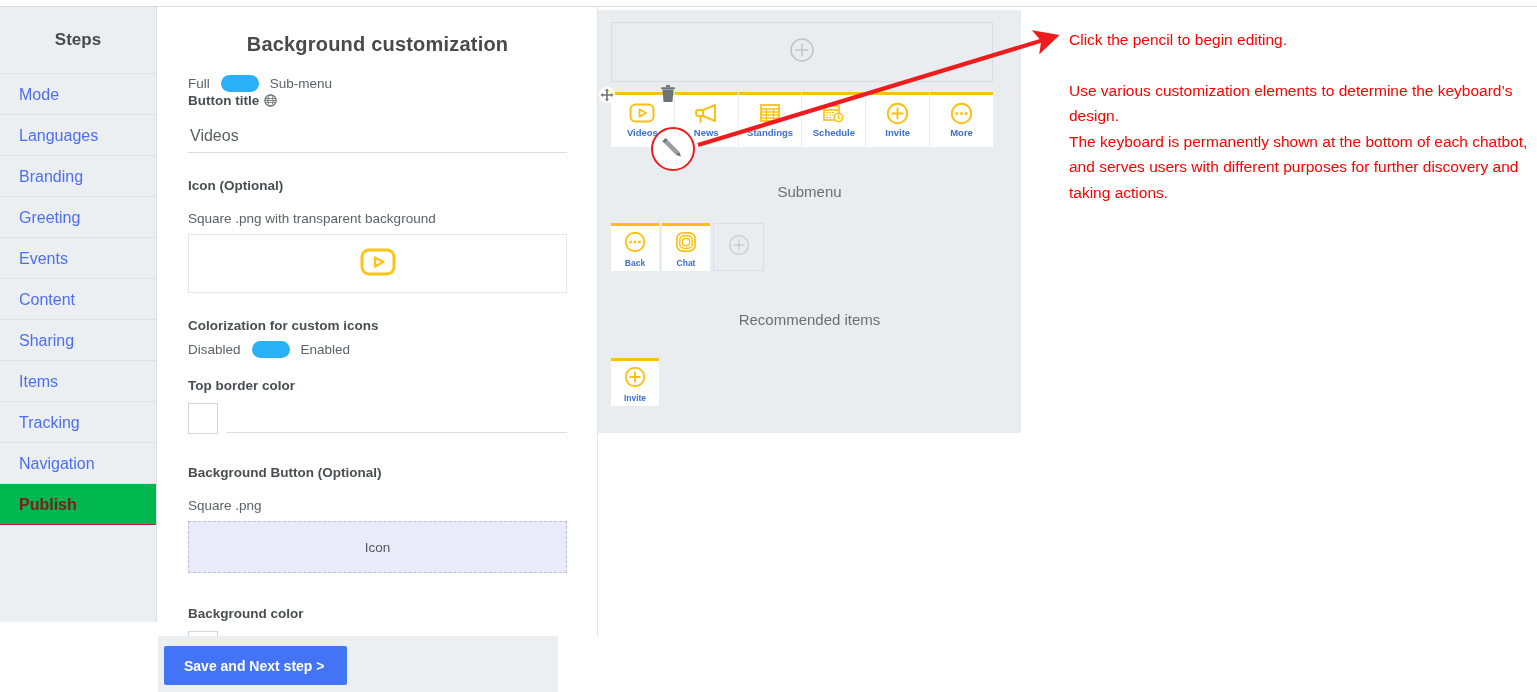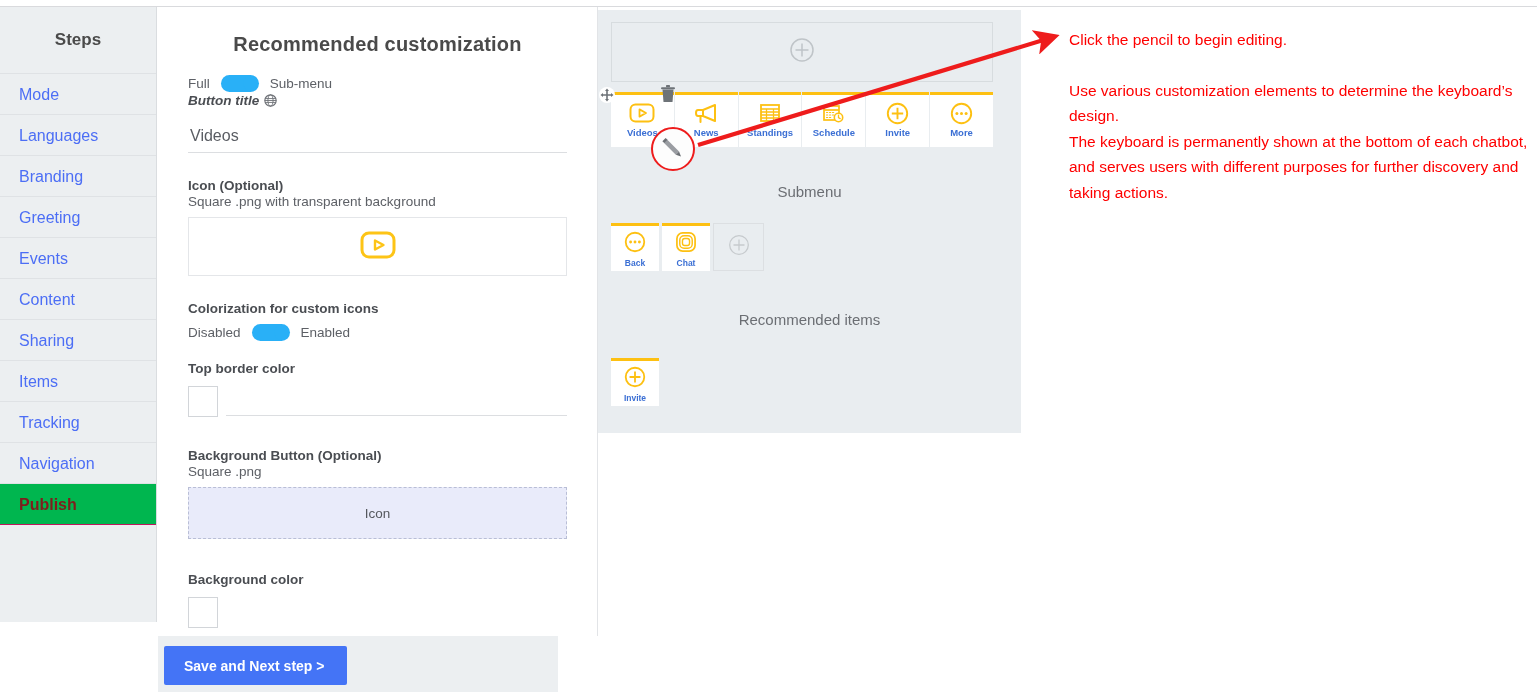--- a/index.html
+++ b/index.html
@@ -48,29 +48,29 @@
   }
   .form-inner{padding:0 30px;}
   .toggle-row{display:flex;align-items:center;margin-top:19px;}
   .toggle-lbl{font-size:13.5px;color:#5d6066;}
   .pill{
     width:38px;height:17px;border-radius:10px;background:#29b0f7;
     margin:0 11px;position:relative;flex:0 0 auto;cursor:pointer;
   }
   .pill::after{content:"";position:absolute;right:1px;top:1px;width:15px;height:15px;
     border-radius:50%;background:#29b0f7;}
-  .field-label{font-size:13.5px;font-weight:bold;color:#4a4d52;margin-top:1px;display:flex;align-items:center;gap:5px;font-style:italic;}
+  .field-label{font-size:13.5px;font-weight:bold;color:#4a4d52;margin-top:1px;display:flex;align-items:center;gap:5px;}
   .globe{display:inline-block;width:13px;height:13px;}
   .text-input{
     width:100%;border:0;border-bottom:1px solid #dcdee1;outline:none;
     font-family:"Liberation Sans",sans-serif;font-size:16px;color:#5a5d63;
     padding:9px 0 7px 2px;margin-top:10px;background:transparent;box-sizing:border-box;
   }
   .sec-label{font-size:13.5px;font-weight:bold;color:#4a4d52;margin-top:25px;}
-  .sub-label{font-size:13.5px;color:#5d6066;margin-top:1px;}
+  .sub-label{font-size:13.5px;color:#5d6066;margin-top:18px;}
   .dropbox{
     margin-top:8px;height:57px;border:1px solid #e4e6e9;background:#fff;
     display:flex;align-items:center;justify-content:center;cursor:pointer;
   }
   .dropbox.dashed{
     border:1px dashed #b9bed6;background:#e9ebfa;height:50px;
     font-size:13.5px;color:#55585e;
   }
   .swatch-row{display:flex;align-items:flex-end;margin-top:10px;}
   .swatch{width:28px;height:29px;border:1px solid #d2d5d9;background:#fff;cursor:pointer;flex:0 0 auto;}
@@ -153,21 +153,21 @@
     <div class="step"><span>Events</span></div>
     <div class="step"><span>Content</span></div>
     <div class="step"><span>Sharing</span></div>
     <div class="step"><span>Items</span></div>
     <div class="step"><span>Tracking</span></div>
     <div class="step"><span>Navigation</span></div>
     <div class="step active"><span>Publish</span></div>
   </div>
 
   <div id="formcard">
-    <div class="form-title">Recommended customization</div>
+    <div class="form-title">Background customization</div>
     <div class="form-inner">
 
       <div class="toggle-row">
         <span class="toggle-lbl">Full</span>
         <span class="pill"></span>
         <span class="toggle-lbl">Sub-menu</span>
       </div>
 
       <div class="field-label">
         <span>Button title</span>

